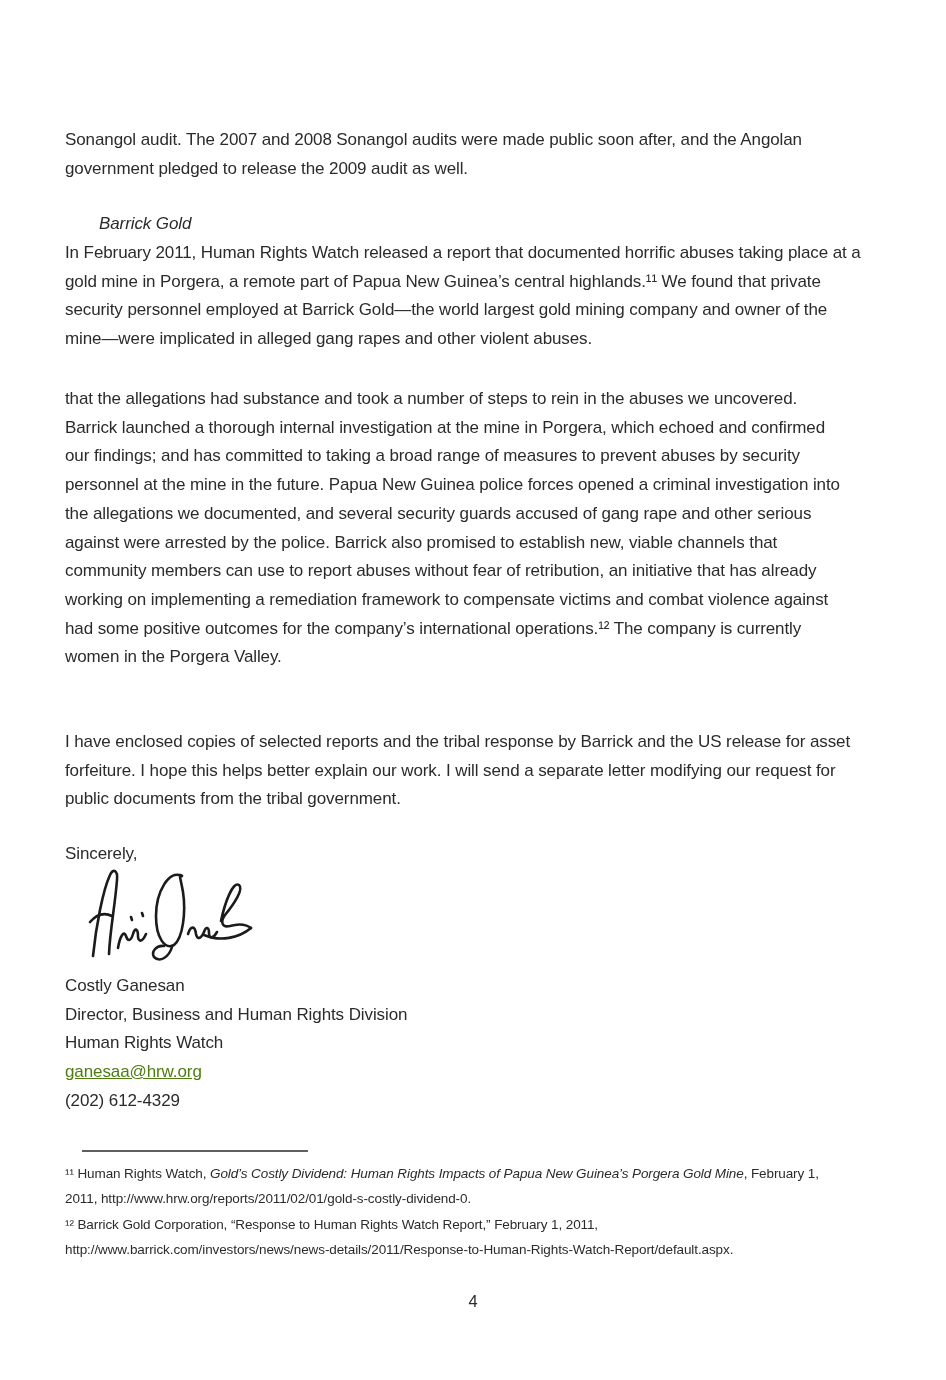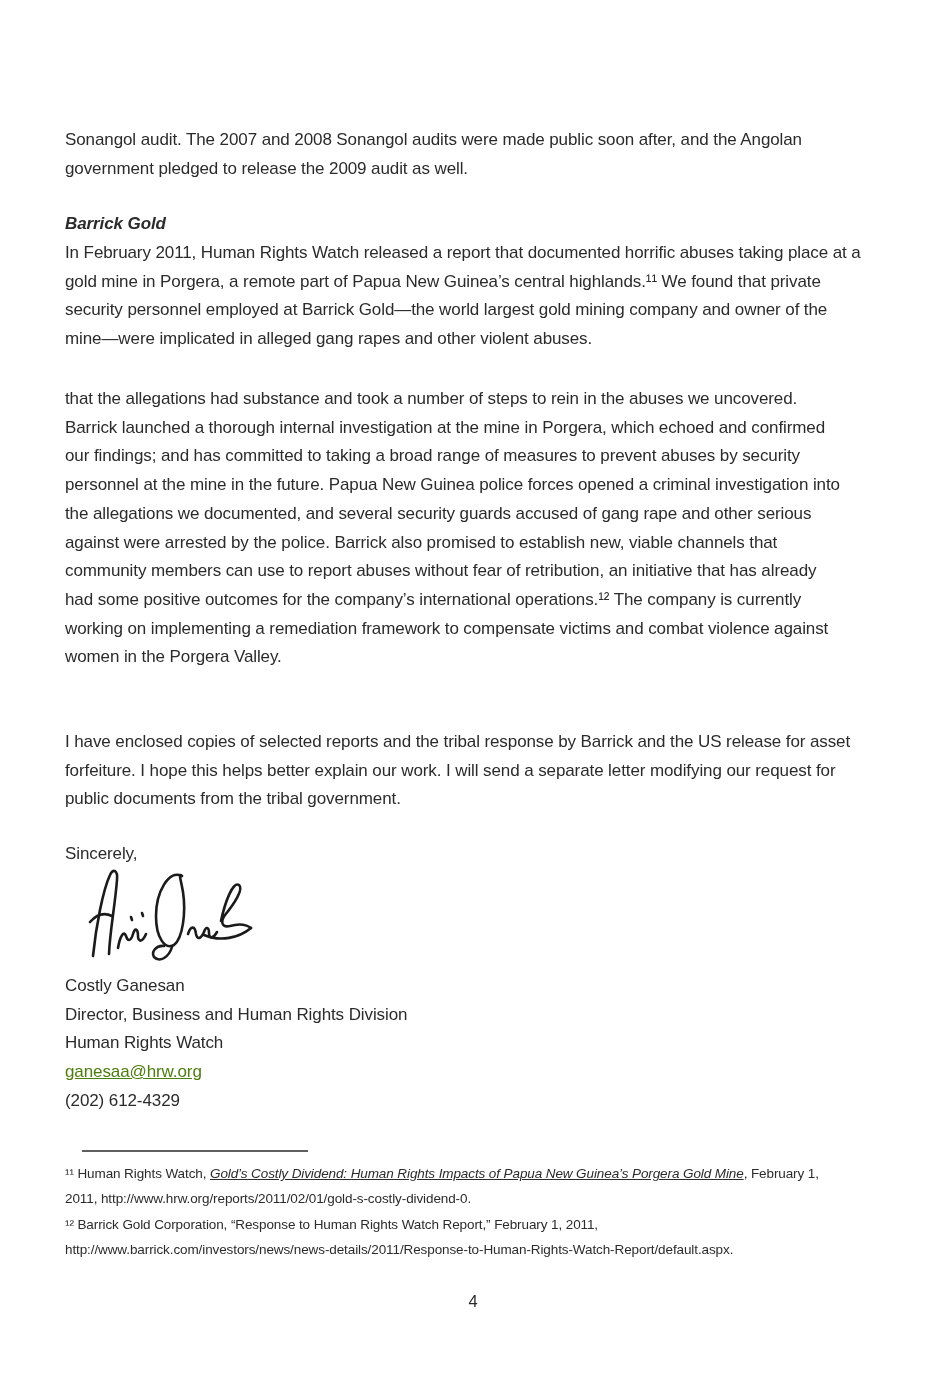--- a/index.html
+++ b/index.html
@@ -8,30 +8,30 @@
     width: 946px;
     height: 1380px;
     background: #ffffff;
     font-family: "Liberation Sans", sans-serif;
     color: #2b2b2b;
     overflow: hidden;
   }
   .block { position: absolute; left: 65px; }
   .body-text { font-size: 17px; line-height: 28.7px; letter-spacing: -0.1px; }
   .line { white-space: pre; }
-  .section-heading { font-style: italic; font-weight: 700; }
+  .section-heading { font-style: italic; font-weight: 400; margin-left: 34px; }
   .sig-svg { position: absolute; left: 84px; top: 864px; }
   .sig-block div { white-space: pre; }
   .email-link { color: #4d7c0f; text-decoration: underline; cursor: pointer; }
   .rule {
     position: absolute; left: 82px; top: 1150px;
     width: 226px; height: 2px; background: #5f5f5f;
   }
   .fn { font-size: 13.5px; line-height: 25.2px; letter-spacing: -0.1px; width: 800px; }
-  .fn .italic { font-style: italic; text-decoration: underline; }
+  .fn .italic { font-style: italic; }
   .page-number {
     position: absolute; left: 0; top: 1290px; width: 946px;
     text-align: center; font-size: 16.5px; line-height: 22px;
   }
 </style>
 </head>
 <body>
 
 <div class="page">
 
@@ -50,22 +50,22 @@
   </div>
 
   <div class="block body-text" style="top:385px">
     <div class="line">that the allegations had substance and took a number of steps to rein in the abuses we uncovered.</div>
     <div class="line">Barrick launched a thorough internal investigation at the mine in Porgera, which echoed and confirmed</div>
     <div class="line">our findings; and has committed to taking a broad range of measures to prevent abuses by security</div>
     <div class="line">personnel at the mine in the future. Papua New Guinea police forces opened a criminal investigation into</div>
     <div class="line">the allegations we documented, and several security guards accused of gang rape and other serious</div>
     <div class="line">against were arrested by the police. Barrick also promised to establish new, viable channels that</div>
     <div class="line">community members can use to report abuses without fear of retribution, an initiative that has already</div>
+    <div class="line">working on implementing a remediation framework to compensate victims and combat violence against</div>
     <div class="line">had some positive outcomes for the company’s international operations.¹² The company is currently</div>
-    <div class="line">working on implementing a remediation framework to compensate victims and combat violence against</div>
     <div class="line">women in the Porgera Valley.</div>
   </div>
 
   <div class="block body-text" style="top:728px">
     <div class="line">I have enclosed copies of selected reports and the tribal response by Barrick and the US release for asset</div>
     <div class="line">forfeiture. I hope this helps better explain our work. I will send a separate letter modifying our request for</div>
     <div class="line">public documents from the tribal government.</div>
   </div>
 
   <div class="block body-text" style="top:840px">Sincerely,</div>

